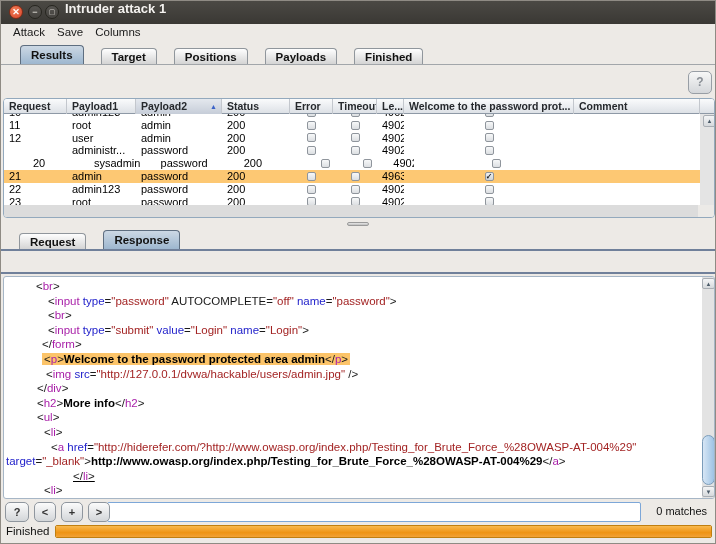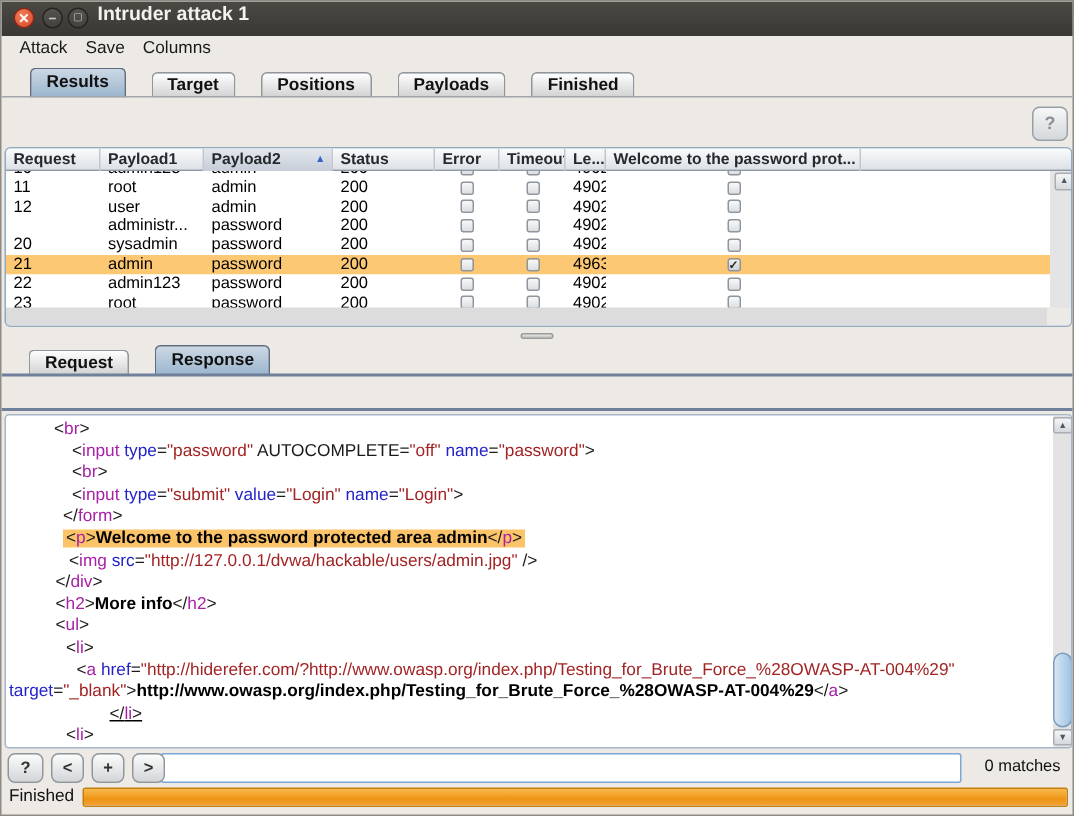--- a/index.html
+++ b/index.html
@@ -138,20 +138,21 @@
   <div id="table-wrap">
     <div id="thead">
         <div class="th" style="width: 63px;">Request</div>
         <div class="th" style="width: 69px;">Payload1</div>
         <div class="th sorted" style="width: 86px;">Payload2<span class="sort-ic">▲</span></div>
         <div class="th" style="width: 68px;">Status</div>
         <div class="th" style="width: 43px;">Error</div>
         <div class="th" style="width: 44px;">Timeout</div>
         <div class="th" style="width: 27px;">Le...</div>
         <div class="th" style="width: 170px;">Welcome to the password prot...</div>
+        <div class="th" style="width: 126px;">Comment</div>
       </div>
     <div id="tbody">
         <div id="rows">
           <div class="tr">
             <div class="td" style="width: 63px;">10</div>
             <div class="td" style="width: 69px;">admin123</div>
             <div class="td" style="width: 86px;">admin</div>
             <div class="td" style="width: 68px;">200</div>
             <div class="td cbcell" style="width: 43px;">
               <div class="cb"></div>
@@ -210,21 +211,21 @@
             <div class="td cbcell" style="width: 44px;">
               <div class="cb"></div>
             </div>
             <div class="td" style="width: 27px;">4902</div>
             <div class="td cbcell" style="width: 170px;">
               <div class="cb"></div>
             </div>
             <div class="td" style="width: 126px;"></div>
           </div>
           <div class="tr">
-            <div class="td" style="width: 63px;">20</div>
+            <div class="td" style="width: 63px; margin-left: 24px;">20</div>
             <div class="td" style="width: 69px;">sysadmin</div>
             <div class="td" style="width: 86px;">password</div>
             <div class="td" style="width: 68px;">200</div>
             <div class="td cbcell" style="width: 43px;">
               <div class="cb"></div>
             </div>
             <div class="td cbcell" style="width: 44px;">
               <div class="cb"></div>
             </div>
             <div class="td" style="width: 27px;">4902</div>

